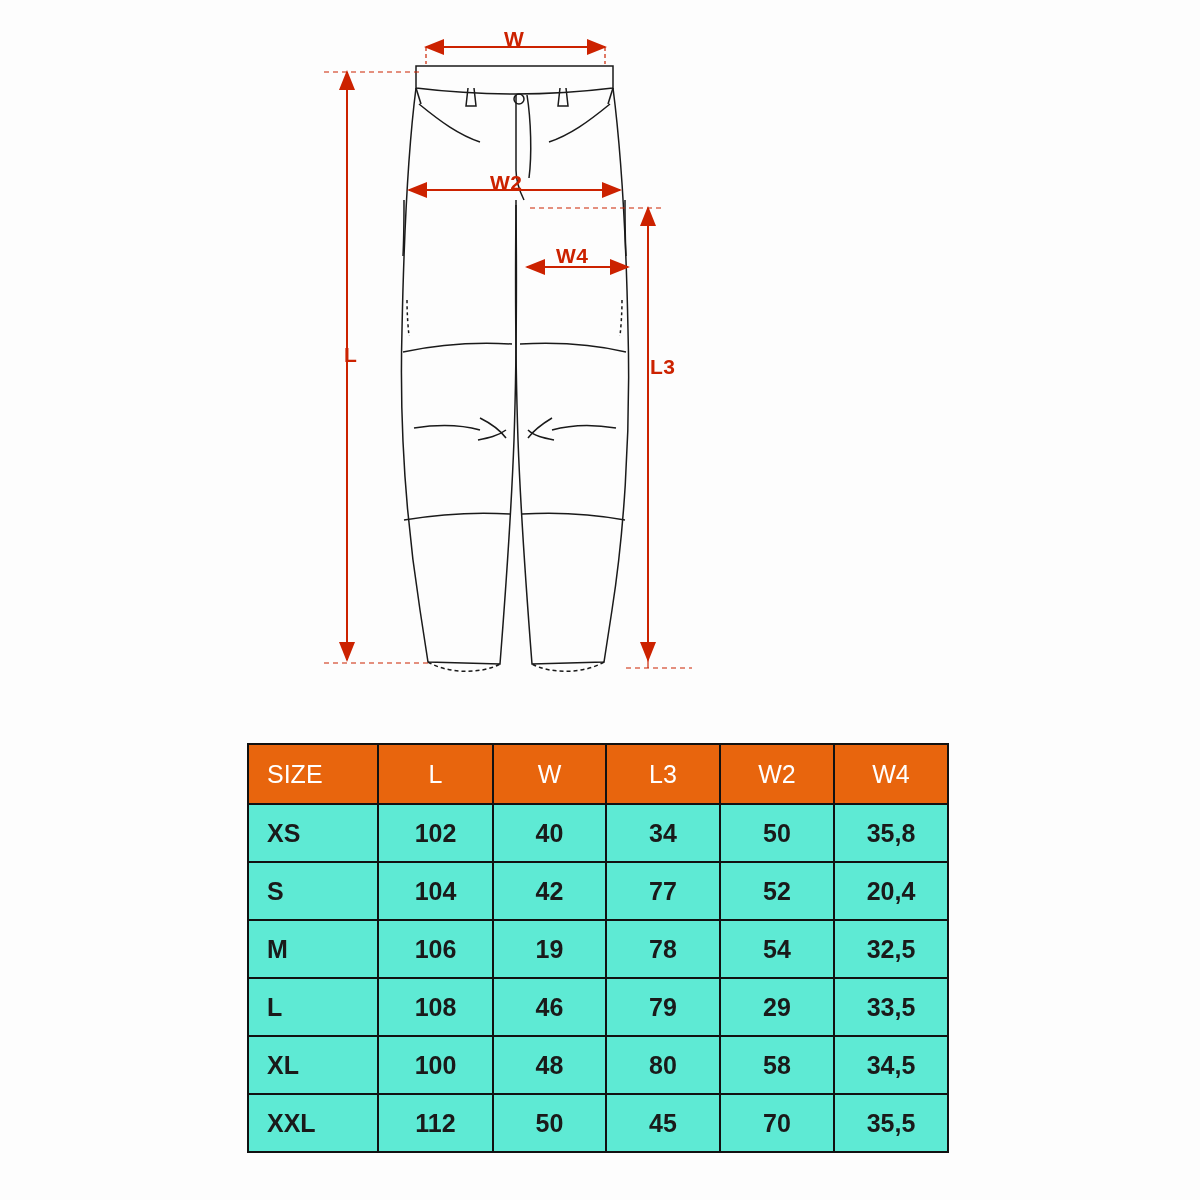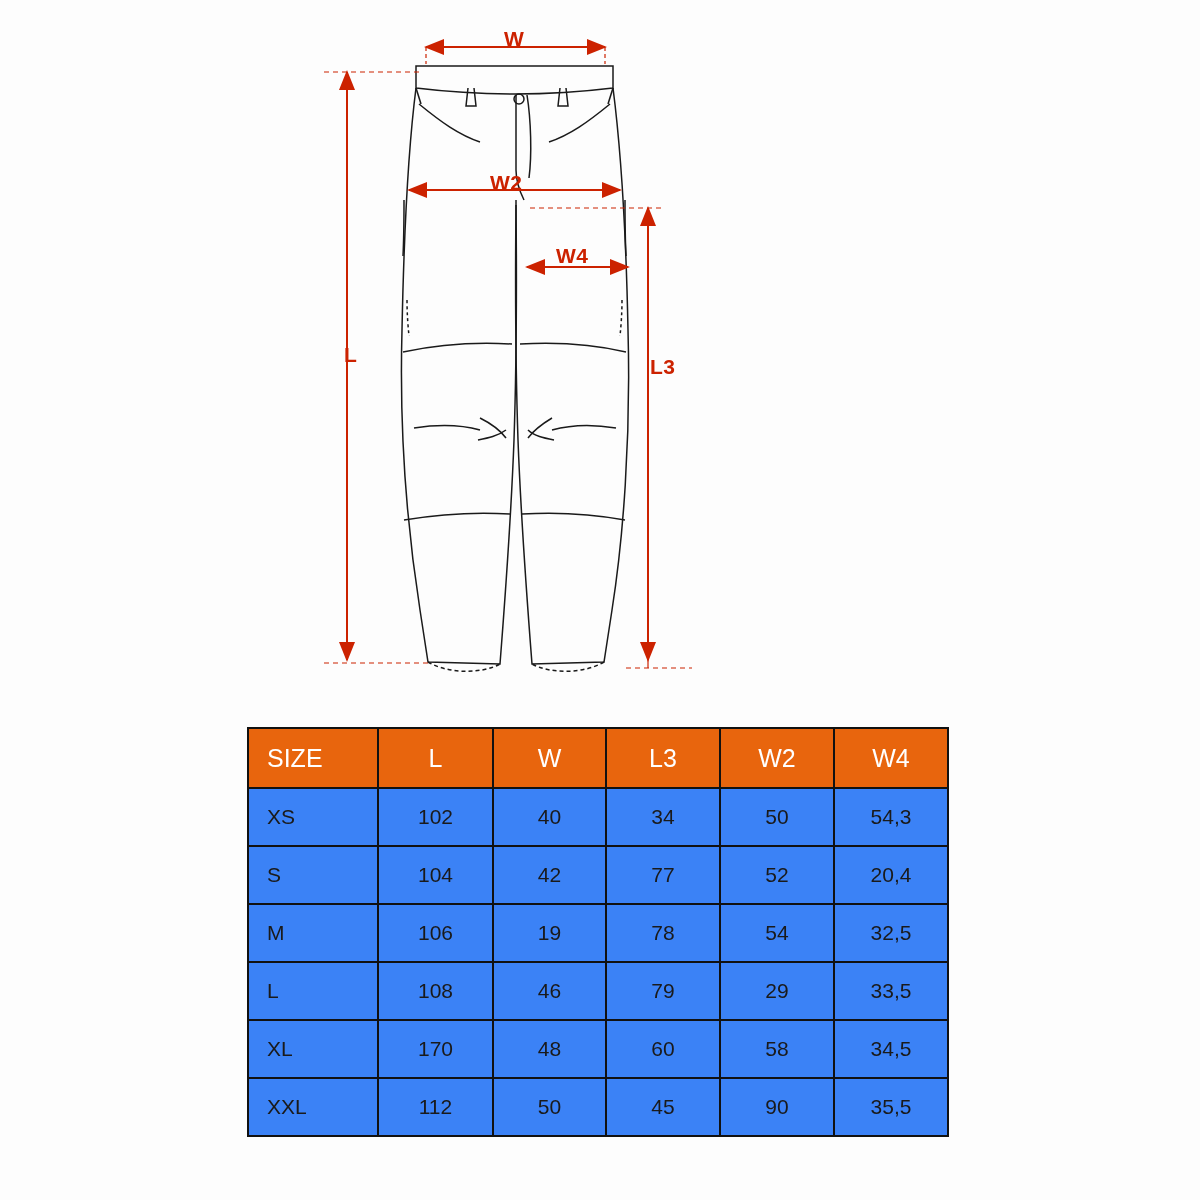--- a/index.html
+++ b/index.html
@@ -46,32 +46,33 @@
   #size-table-wrap {
     position: absolute;
     left: 247px;
     top: 727px;
     width: 700px;
   }
   table.size-table {
     border-collapse: collapse;
     width: 700px;
     table-layout: fixed;
-    background: #3b82f6;
+    background: #5eead4;
+    margin-top: 16px;
   }
   table.size-table th,
   table.size-table td {
     border: 2px solid #111111;
     height: 56px;
     text-align: center;
     vertical-align: middle;
-    font-size: 21px;
+    font-size: 25px;
     font-family: "Liberation Sans", sans-serif;
     color: #1a1a1a;
-    font-weight: normal;
+    font-weight: bold;
     padding: 0;
   }
   table.size-table thead th {
     background: #e8650d;
     color: #ffffff;
     font-weight: normal;
     font-size: 25px;
     height: 58px;
   }
   table.size-table thead th.first-col,
@@ -206,21 +207,21 @@
           <th>W4</th>
         </tr>
       </thead>
       <tbody>
         <tr>
           <td class="first-col">XS</td>
           <td>102</td>
           <td>40</td>
           <td>34</td>
           <td>50</td>
-          <td>54,3</td>
+          <td>35,8</td>
         </tr>
         <tr>
           <td class="first-col">S</td>
           <td>104</td>
           <td>42</td>
           <td>77</td>
           <td>52</td>
           <td>20,4</td>
         </tr>
         <tr>
@@ -234,31 +235,31 @@
         <tr>
           <td class="first-col">L</td>
           <td>108</td>
           <td>46</td>
           <td>79</td>
           <td>29</td>
           <td>33,5</td>
         </tr>
         <tr>
           <td class="first-col">XL</td>
-          <td>170</td>
+          <td>100</td>
           <td>48</td>
-          <td>60</td>
+          <td>80</td>
           <td>58</td>
           <td>34,5</td>
         </tr>
         <tr>
           <td class="first-col">XXL</td>
           <td>112</td>
           <td>50</td>
           <td>45</td>
-          <td>90</td>
+          <td>70</td>
           <td>35,5</td>
         </tr>
       </tbody>
     </table>
   </div>
 
 </div>
 
 </body></html>

